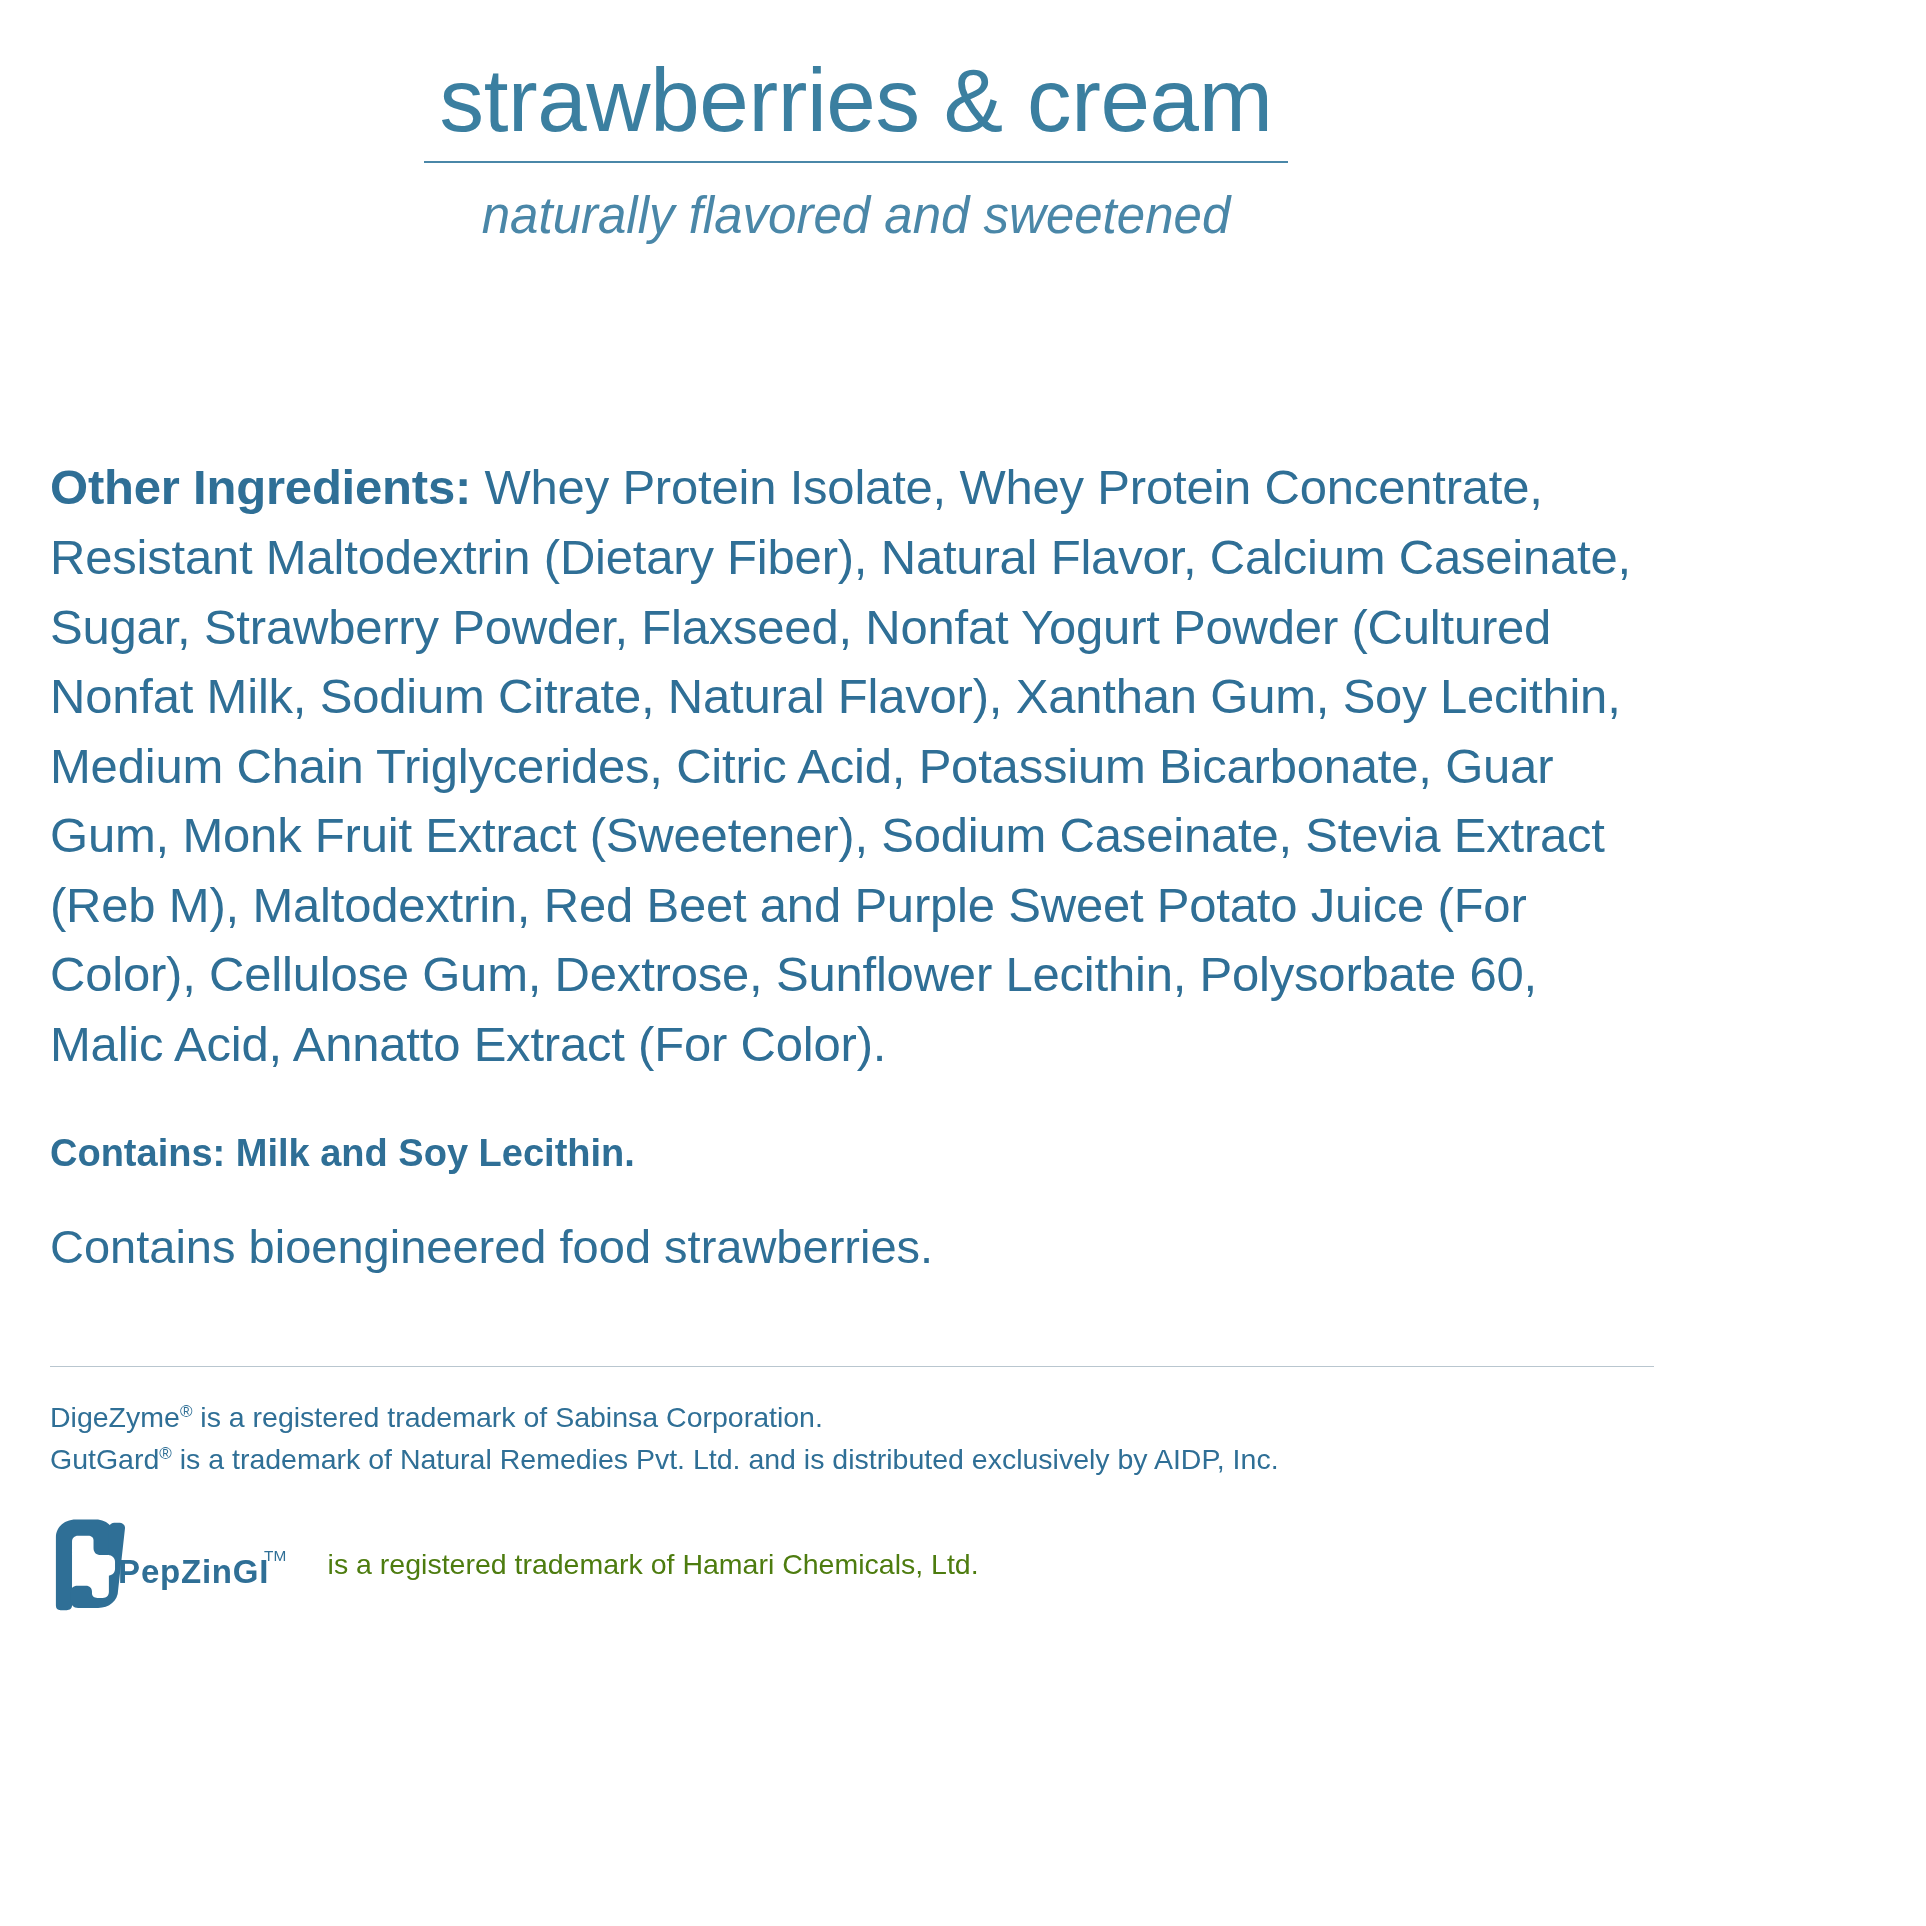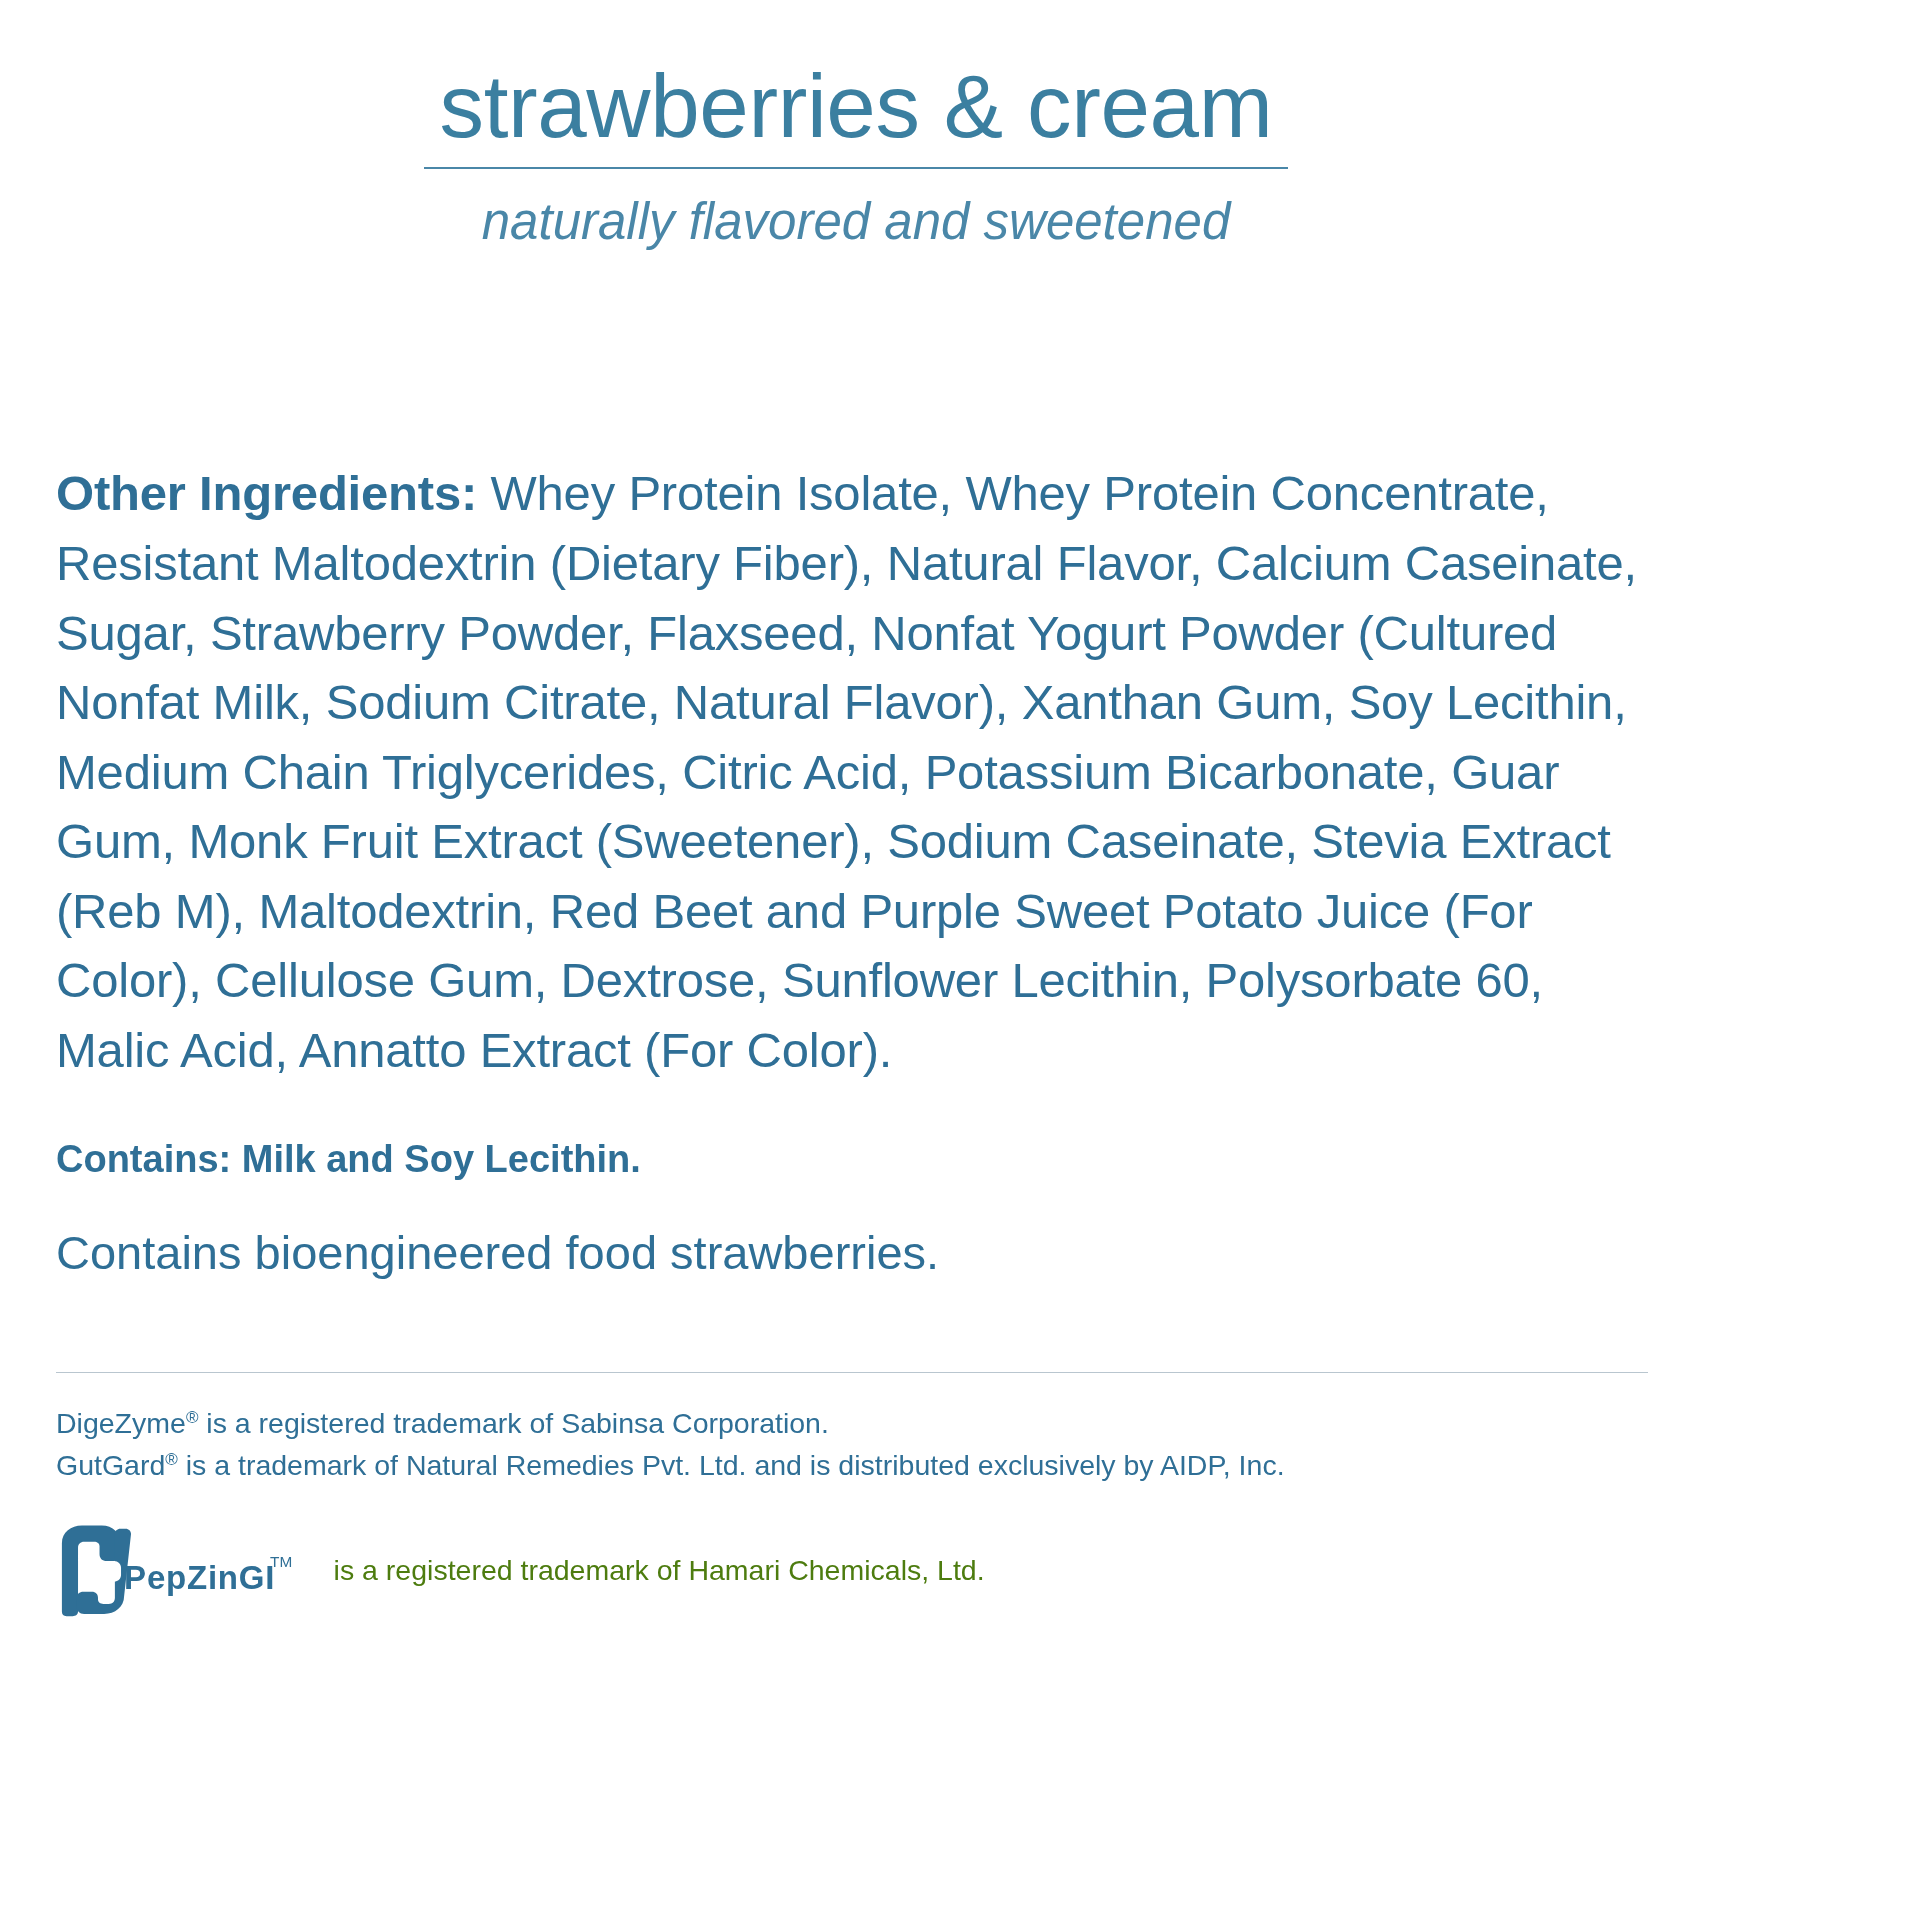--- a/index.html
+++ b/index.html
@@ -12,21 +12,21 @@
     height: 1926px;
     font-family: "Liberation Sans", sans-serif;
     color: #2d6e93;
     -webkit-font-smoothing: antialiased;
   }
   .page {
     position: relative;
     width: 1712px;
     height: 1926px;
     box-sizing: border-box;
-    padding: 14px;
+    padding: 8px;
   }
 
   
   .header {
     text-align: center;
     padding-top: 46px;
   }
   .flavor-title {
     font-size: 89px;
     font-weight: 400;

